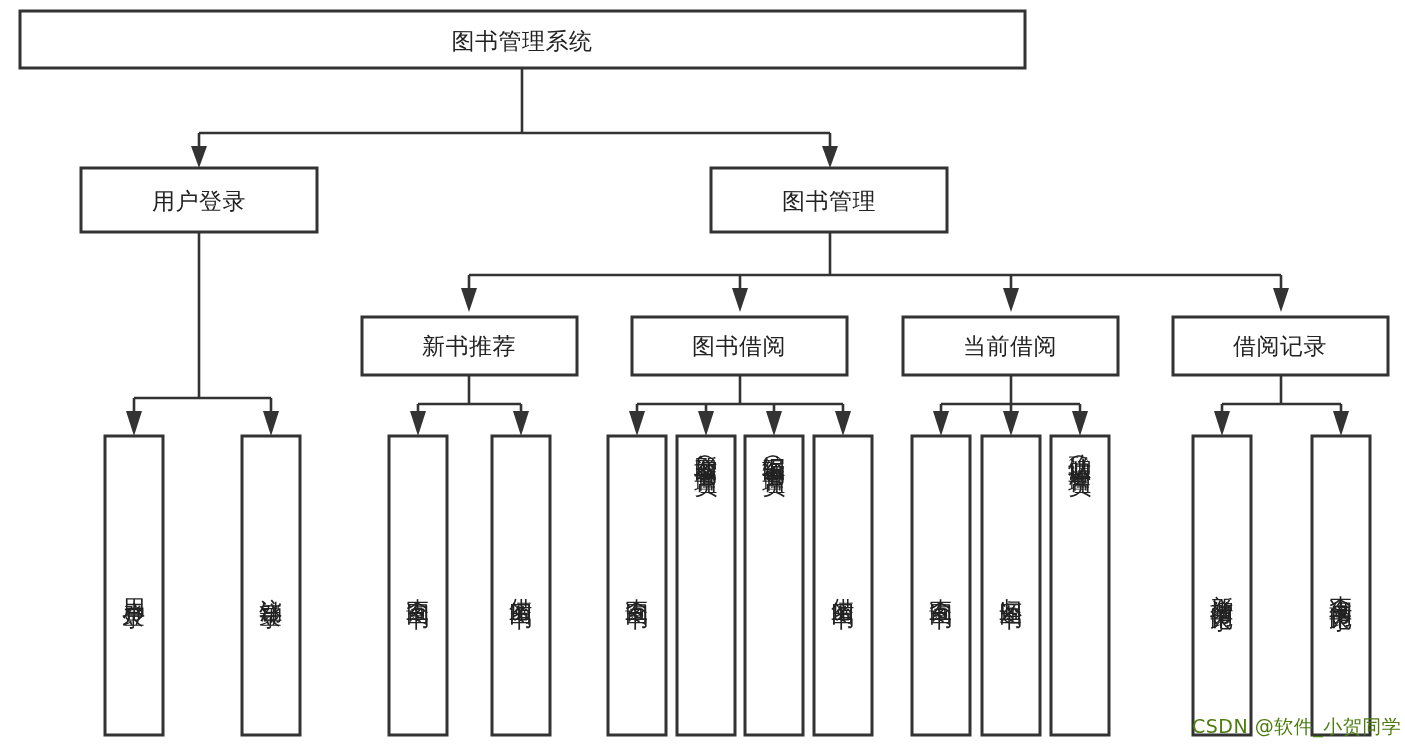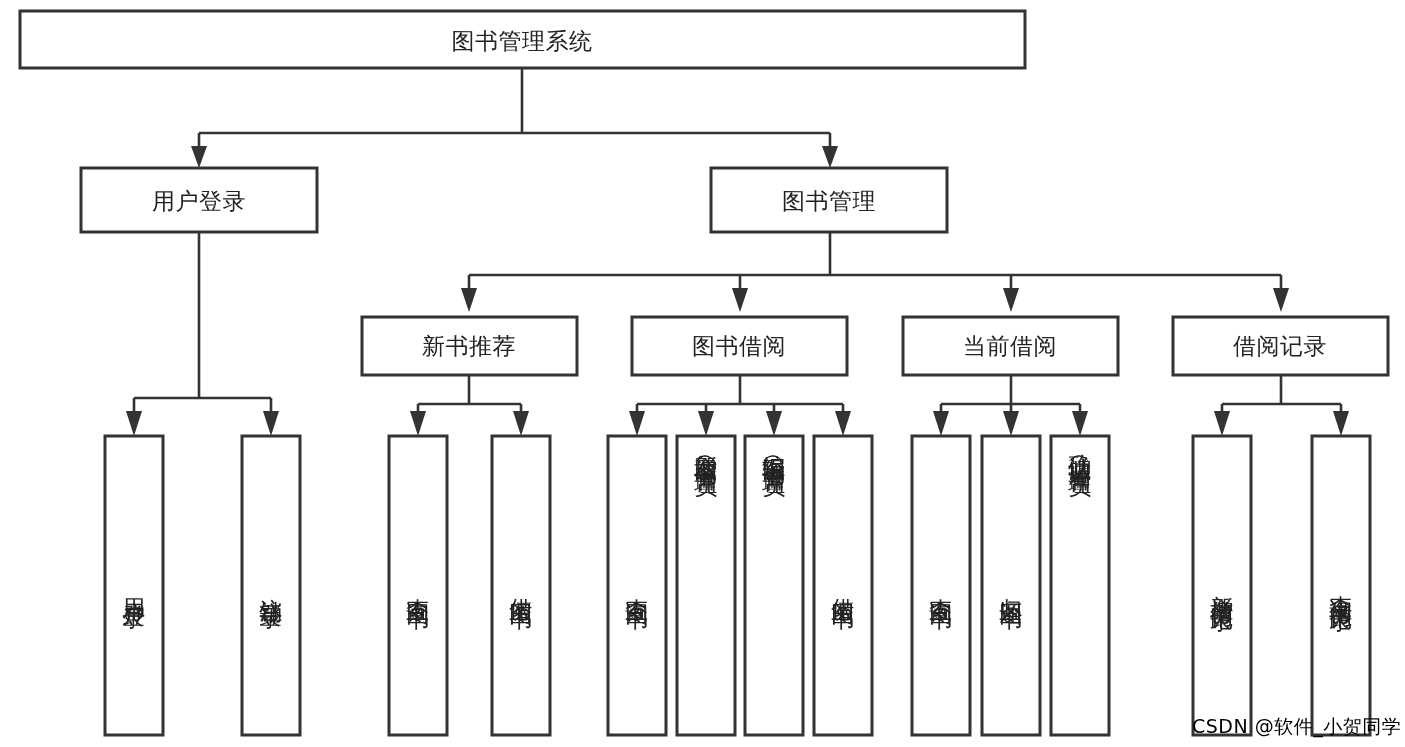--- a/index.html
+++ b/index.html
@@ -35,21 +35,21 @@
     justify-content:center;
     text-align:center;
     white-space:nowrap;
     pointer-events:none;
     user-select:none;
   }
   .watermark{
     position:absolute;
     font-family:"DejaVu Sans","Liberation Sans",sans-serif;
     font-size:19px;
-    color:#000000;
+    color:#4d7c0f;
     left:1192px;top:714px;
     white-space:nowrap;
     letter-spacing:0.5px;
   }
 </style>
 </head>
 <body>
 
 <div id="diagram-root">
 

